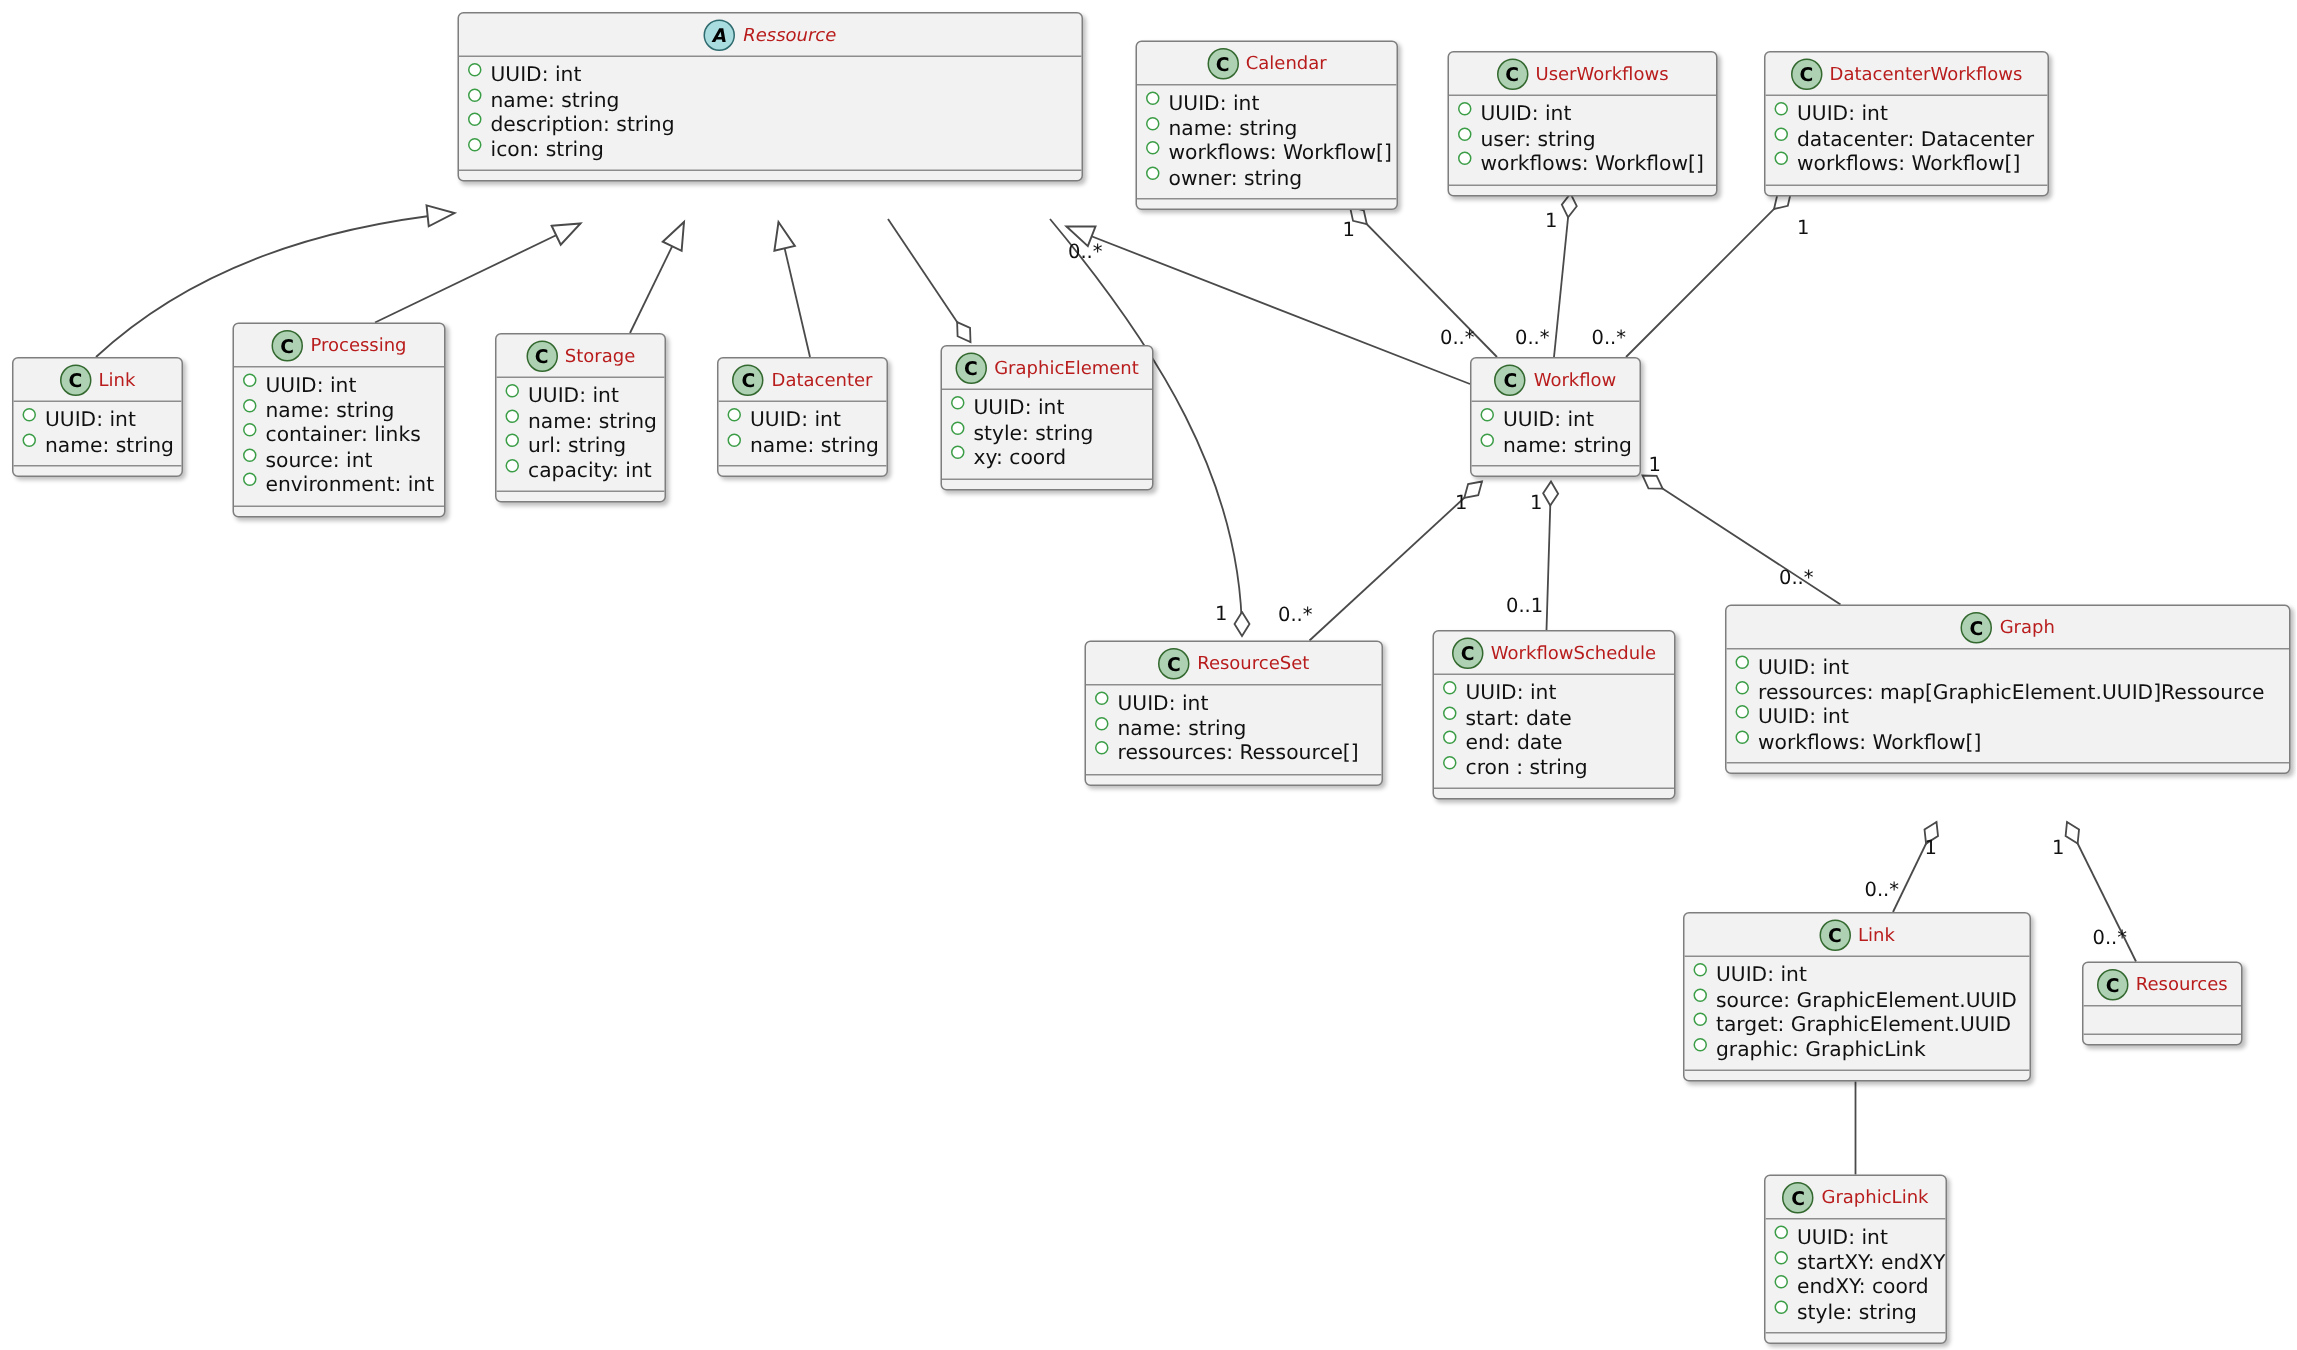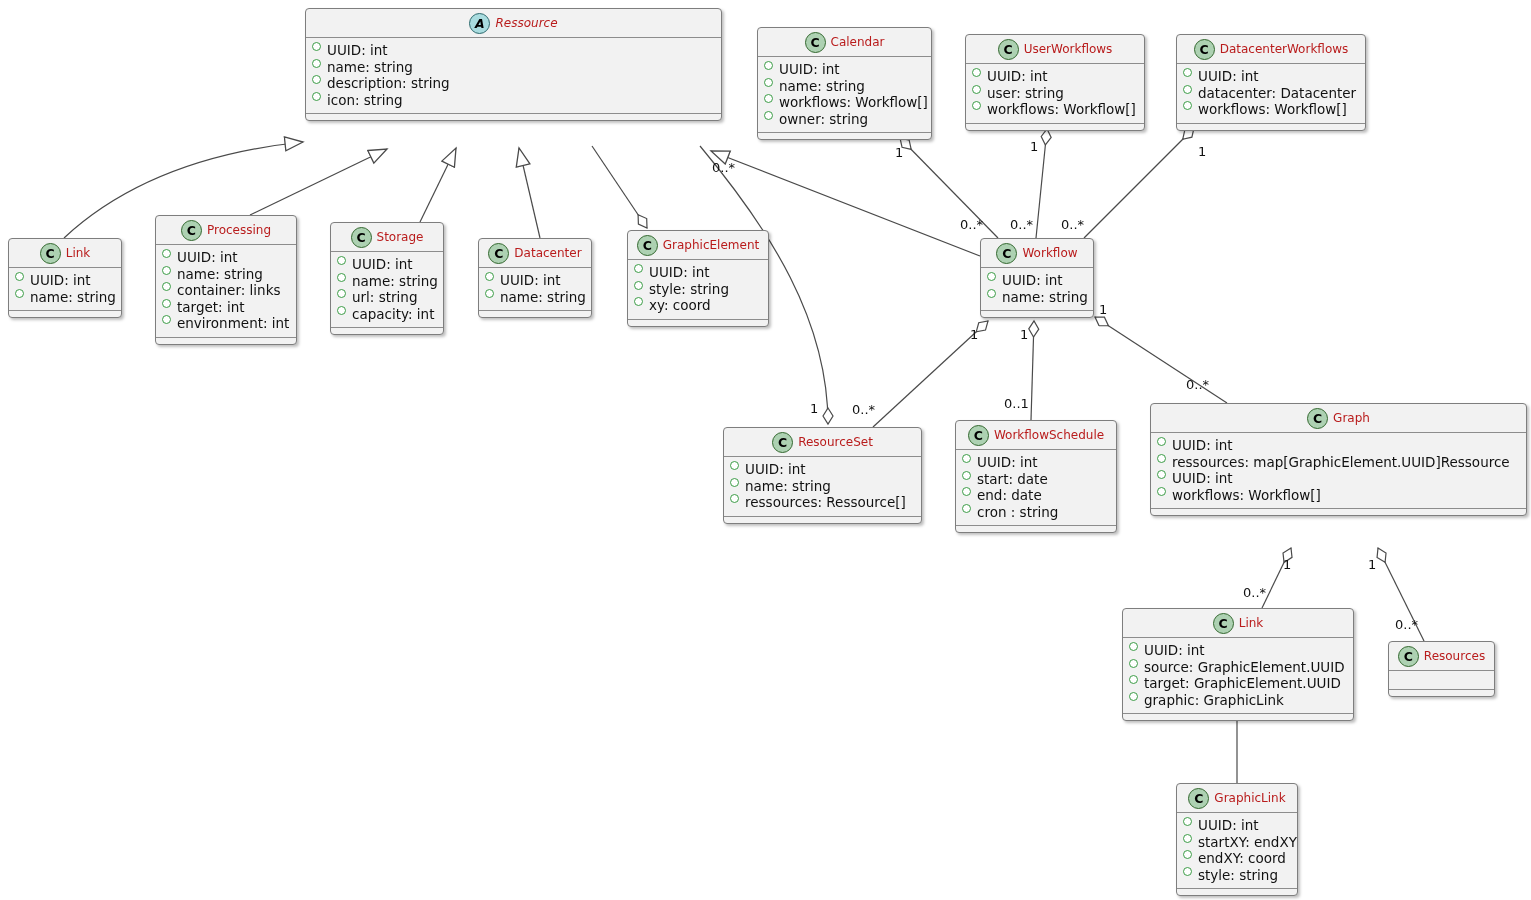--- a/index.html
+++ b/index.html
@@ -196,21 +196,21 @@
         <div class="uml-attr">
           <span class="field-dot"></span>
           <span>name: string</span>
         </div>
         <div class="uml-attr">
           <span class="field-dot"></span>
           <span>container: links</span>
         </div>
         <div class="uml-attr">
           <span class="field-dot"></span>
-          <span>target: int</span>
+          <span>source: int</span>
         </div>
         <div class="uml-attr">
           <span class="field-dot"></span>
           <span>environment: int</span>
         </div>
       </div>
       <div class="uml-footer"></div>
     </div>
     <div class="uml-class" style="left: 330px; top: 222px; width: 112px;">
       <div class="uml-header">

